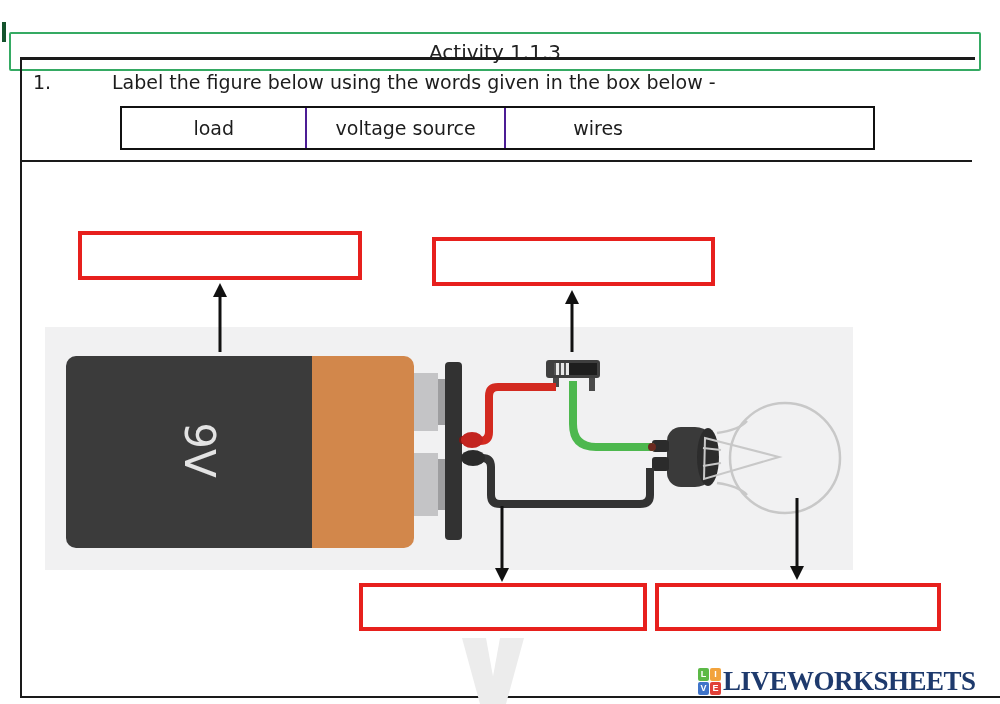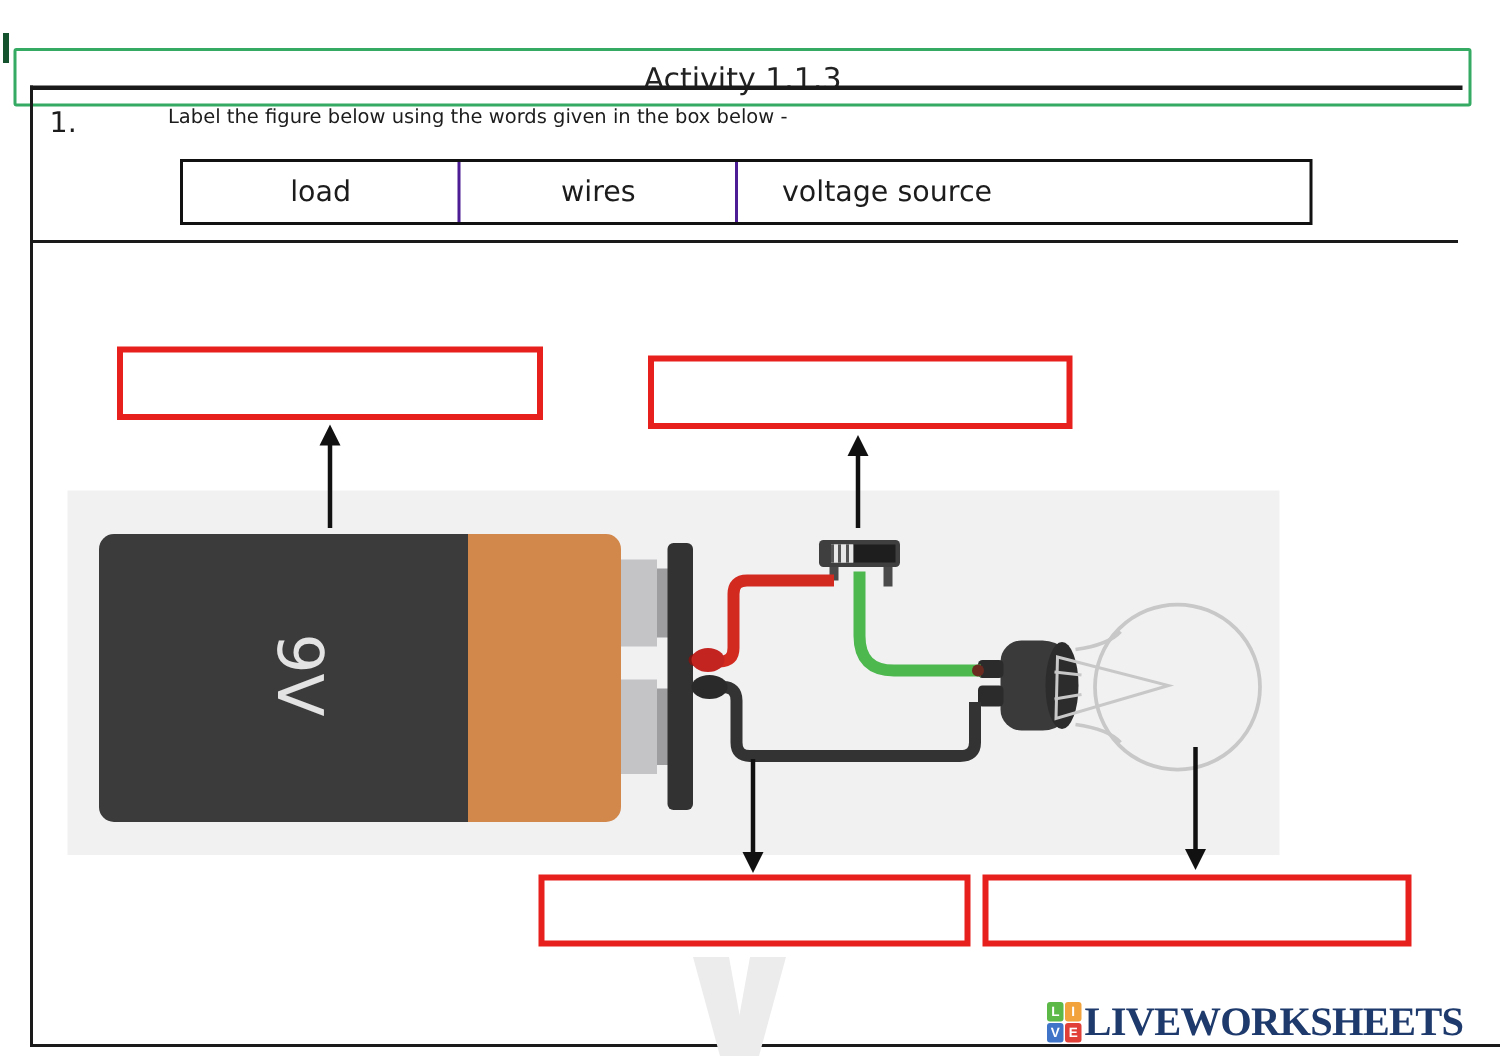--- a/index.html
+++ b/index.html
@@ -14,21 +14,21 @@
   .title-tick{position:absolute;left:2px;top:22px;width:4px;height:20px;background:#14532d;}
 
   
   .hline-top{position:absolute;left:20px;top:57px;width:955px;height:3px;background:#1a1a1a;}
   .vline-left{position:absolute;left:20px;top:57px;width:2px;height:641px;background:#1a1a1a;}
   .hline-divider{position:absolute;left:20px;top:160px;width:952px;height:2px;background:#1a1a1a;}
   .hline-bottom{position:absolute;left:22px;top:696px;width:978px;height:2px;background:#1a1a1a;}
 
   
   .q-number{position:absolute;left:33px;top:71px;font-size:19px;}
-  .q-text{position:absolute;left:112px;top:71px;font-size:13px;}
+  .q-text{position:absolute;left:112px;top:71px;font-size:19px;}
 
   
   .word-bank{position:absolute;left:120px;top:106px;width:755px;height:44px;
              border:2px solid #111;display:flex;box-sizing:border-box;background:#fff;}
   .word-cell{display:flex;align-items:center;justify-content:center;font-size:19px;
              border-right:2px solid #4c1d95;box-sizing:border-box;}
   .word-cell:last-child{border-right:none;}
   .wc1{flex:0 0 24.7%;} .wc2{flex:0 0 26.4%;} .wc3{flex:0 0 24.6%;} .wc4{flex:1;}
 
   
@@ -95,22 +95,22 @@
   <div class="hline-top"></div>
   <div class="vline-left"></div>
   <div class="hline-divider"></div>
   <div class="hline-bottom"></div>
 
   <span class="q-number">1.</span>
   <span class="q-text">Label the figure below using the words given in the box below -</span>
 
   <div class="word-bank">
     <div class="word-cell wc1">load</div>
+    <div class="word-cell wc2">voltage source</div>
     <div class="word-cell wc3">wires</div>
-    <div class="word-cell wc2">voltage source</div>
   </div>
 
   <div class="panel"></div>
 
   <div class="battery-dark"></div>
   <div class="battery-orange"></div>
   <div class="battery-label">9V</div>
 
   <div class="term-top-light"></div>
   <div class="term-top-dark"></div>

